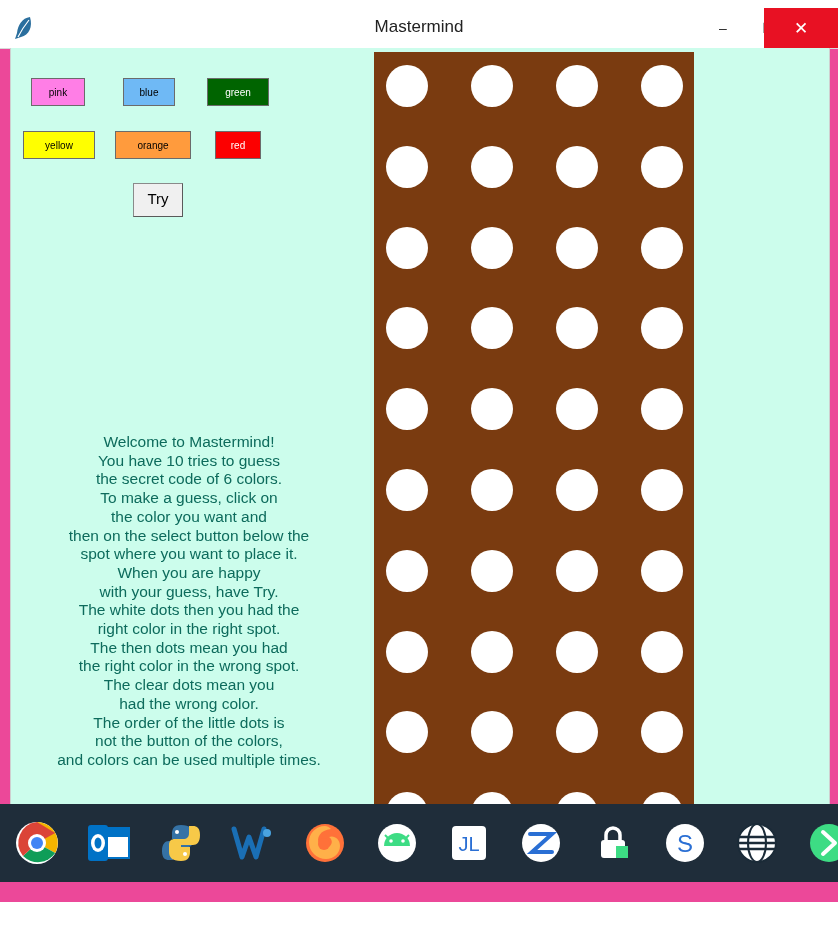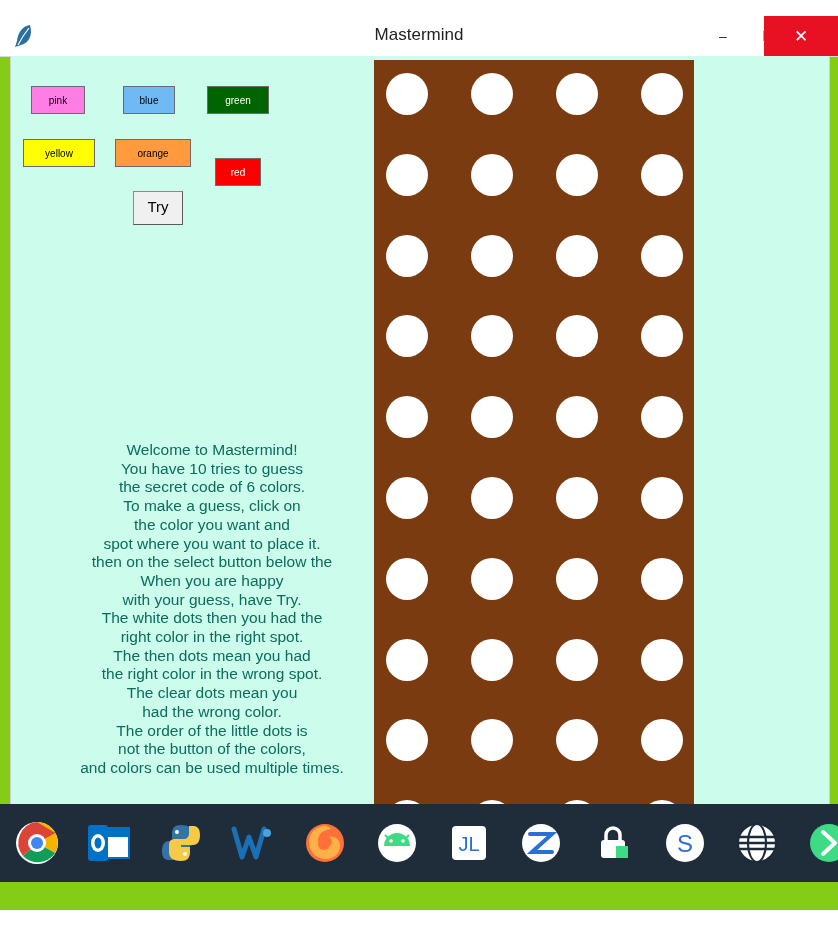--- a/index.html
+++ b/index.html
@@ -10,24 +10,24 @@
   body {
     width: 838px;
     height: 930px;
     overflow: hidden;
     font-family: "Liberation Sans", sans-serif;
   }
 
   
   #app-window {
     position: absolute;
-    left: 0; top: 16px;
+    left: 0; top: 8px;
     width: 838px;
     height: 894px;
-    background: #84cc16;
+    background: #ec4899;
   }
   #titlebar {
     position: absolute;
     left: 0; top: 0;
     width: 838px;
     height: 40px;
     background: #ffffff;
     border-bottom: 1px solid #d9d9d9;
   }
   #app-icon {
@@ -88,21 +88,21 @@
     line-height: 28px;
     height: 28px;
     cursor: default;
     box-sizing: border-box;
   }
   #btn-pink   { left: 20px;  top: 30px;  width: 54px;  background: #ff7ee6; color: #000; }
   #btn-blue   { left: 112px; top: 30px;  width: 52px;  background: #6fb9f5; color: #000; }
   #btn-green  { left: 196px; top: 30px;  width: 62px;  background: #006400; color: #ffffff; }
   #btn-yellow { left: 12px;  top: 83px;  width: 72px;  background: #ffff00; color: #000; }
   #btn-orange { left: 104px; top: 83px;  width: 76px;  background: #ff9b3d; color: #000; }
-  #btn-red    { left: 204px; top: 83px;  width: 46px;  background: #fc0000; color: #ffffff; margin-top: 19px; }
+  #btn-red    { left: 204px; top: 83px;  width: 46px;  background: #fc0000; color: #ffffff; }
 
   #btn-try {
     position: absolute;
     left: 114px; top: 135px;
     width: 48px; height: 32px;
     background: #f0f0f0;
     border: 1px solid #8a8a8a;
     border-right-color: #5a5a5a;
     border-bottom-color: #5a5a5a;
     font-size: 15px;
@@ -116,21 +116,20 @@
   
   #instructions {
     position: absolute;
     left: 0px; top: 385px;
     width: 356px;
     text-align: center;
     color: #0d6b5c;
     font-size: 15.5px;
     line-height: 18.7px;
     font-family: "Liberation Sans", sans-serif;
-    padding-left: 23px;
   }
   #instructions div { white-space: nowrap; }
 
   
   #board {
     position: absolute;
     left: 363px; top: 4px;
     width: 320px;
     height: 808px;
     background: #7a3b10;
@@ -221,22 +220,22 @@
     <div class="color-btn" id="btn-red">red</div>
 
     <div id="btn-try">Try</div>
 
     <div id="instructions">
         <div>Welcome to Mastermind!</div>
         <div>You have 10 tries to guess</div>
         <div>the secret code of 6 colors.</div>
         <div>To make a guess, click on</div>
         <div>the color you want and</div>
+        <div>then on the select button below the</div>
         <div>spot where you want to place it.</div>
-        <div>then on the select button below the</div>
         <div>When you are happy</div>
         <div>with your guess, have Try.</div>
         <div>The white dots then you had the</div>
         <div>right color in the right spot.</div>
         <div>The then dots mean you had</div>
         <div>the right color in the wrong spot.</div>
         <div>The clear dots mean you</div>
         <div>had the wrong color.</div>
         <div>The order of the little dots is</div>
         <div>not the button of the colors,</div>

